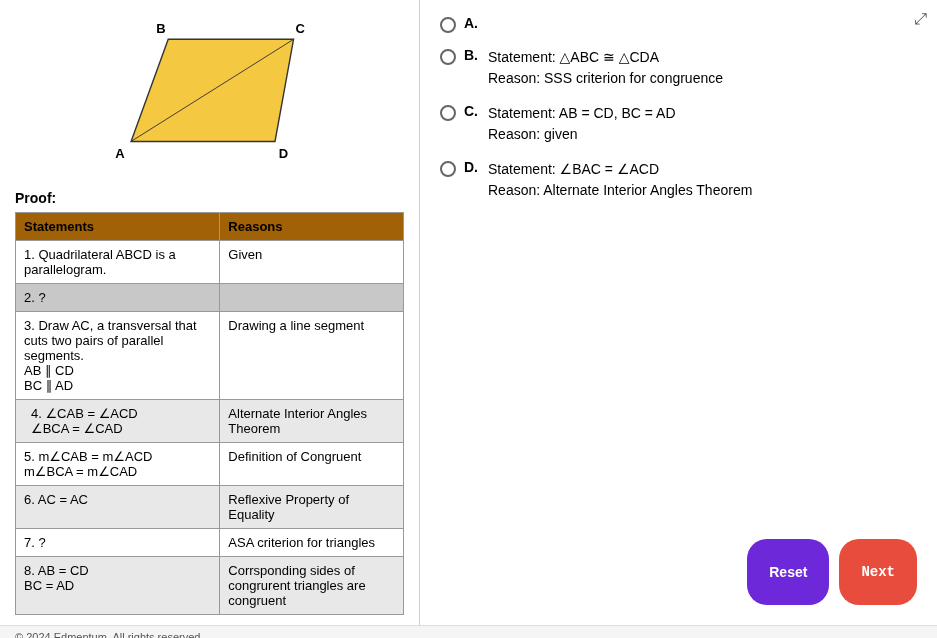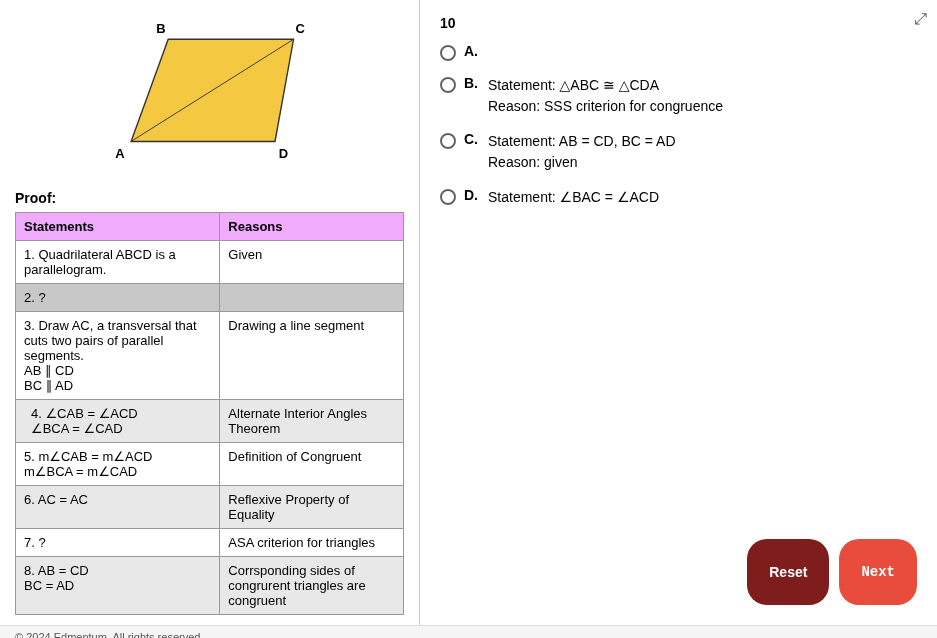--- a/index.html
+++ b/index.html
@@ -35,21 +35,21 @@
       font-weight: bold;
       margin-bottom: 6px;
       font-size: 14px;
     }
     table.proof-table {
       width: 100%;
       border-collapse: collapse;
       font-size: 13px;
     }
     table.proof-table th {
-      background: #f0abfc;
+      background: #a16207;
       border: 1px solid #999;
       padding: 6px 8px;
       text-align: left;
       font-weight: bold;
     }
     table.proof-table td {
       border: 1px solid #999;
       padding: 6px 8px;
       vertical-align: top;
     }
@@ -115,21 +115,21 @@
       line-height: 1.5;
     }
     .buttons-row {
       position: absolute;
       bottom: 20px;
       right: 20px;
       display: flex;
       gap: 10px;
     }
     .btn-reset {
-      background: #7f1d1d;
+      background: #6d28d9;
       color: #fff;
       border: none;
       border-radius: 20px;
       padding: 8px 22px;
       font-size: 14px;
       cursor: pointer;
       font-weight: bold;
     }
     .btn-next {
       background: #e74c3c;
@@ -222,21 +222,20 @@
             <td style="white-space: pre-line;">8. AB = CD
     BC = AD</td>
             <td style="white-space: pre-line;">Corrsponding sides of congrurent triangles are congruent</td>
           </tr>
         </tbody>
     </table>
   </div>
 
   <div class="right-panel">
     <div class="expand-icon">⤢</div>
-    <div class="question-number">10</div>
 
     <ul class="options-list" id="options-list">
     <li>
           <div class="radio-circle"></div>
           <span class="option-letter">A.</span>
         </li>
         <li>
           <div class="radio-circle"></div>
           <span class="option-letter">B.</span>
           <div class="option-content">
@@ -250,20 +249,21 @@
           <div class="option-content">
             <div>Statement: AB = CD, BC = AD</div>
             <div>Reason: given</div>
           </div>
         </li>
         <li>
           <div class="radio-circle"></div>
           <span class="option-letter">D.</span>
           <div class="option-content">
             <div>Statement: ∠BAC = ∠ACD</div>
+            <div>Reason: Alternate Interior Angles Theorem</div>
           </div>
         </li>
       </ul>
 
     <div class="buttons-row">
       <button class="btn-reset">Reset</button>
       <button class="btn-next">Next</button>
     </div>
   </div>
 </div>

